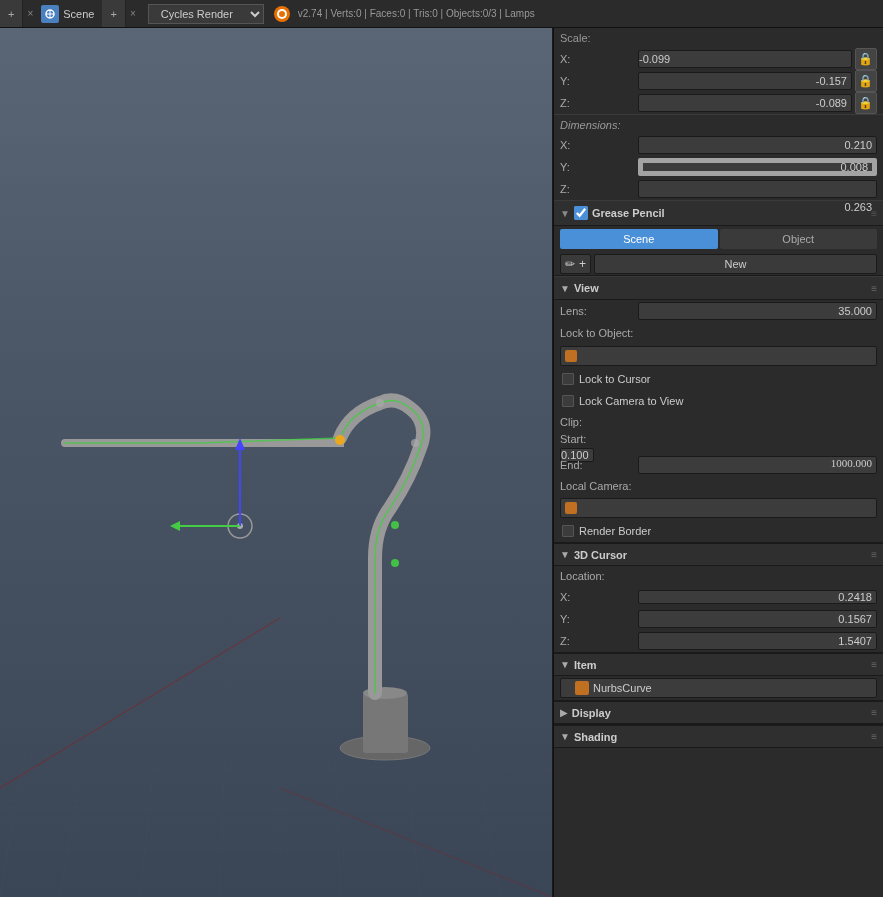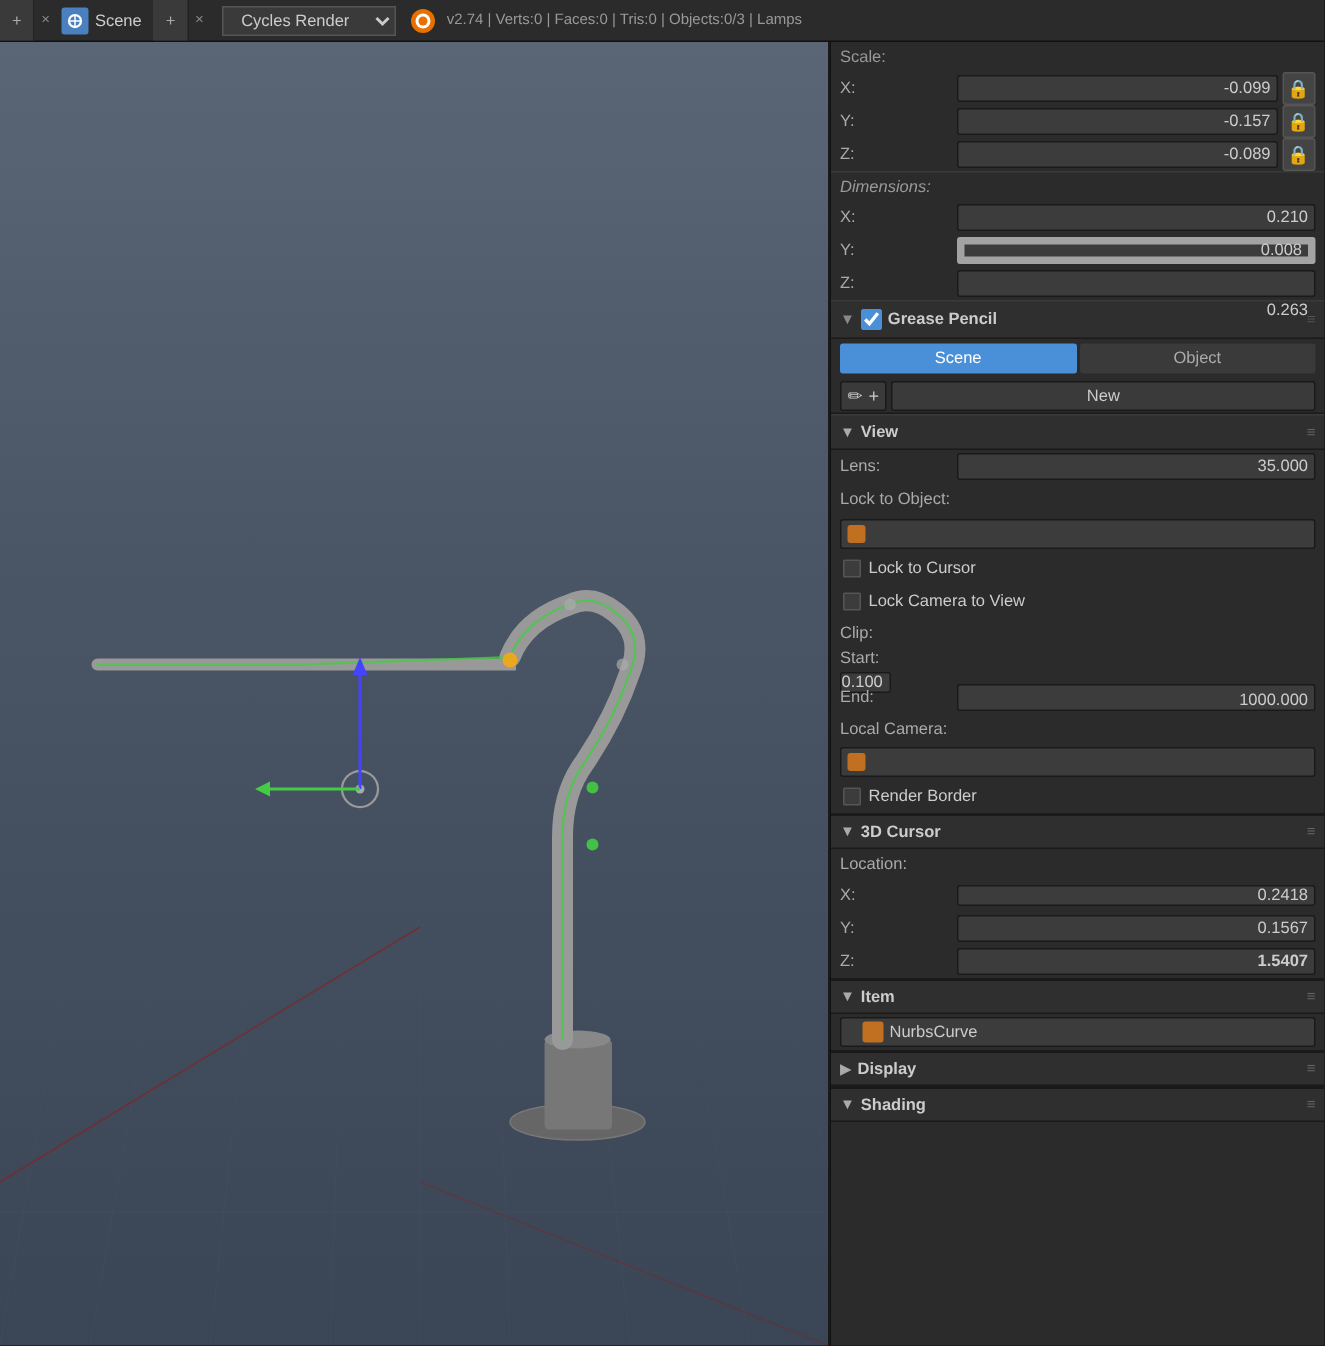--- a/index.html
+++ b/index.html
@@ -374,21 +374,21 @@
 </div>
 
 <div id="rightpanel">
 
   <div>
     <div class="field-row" style="height:20px;padding:2px 6px;">
       <span class="field-label" style="color:#999;">Scale:</span>
     </div>
     <div style="display:flex;align-items:center;padding:1px 6px;gap:3px;height:22px;">
       <span class="field-label">X:</span>
-      <div style="flex:1;background:#3c3c3c;border:1px solid #1a1a1a;border-radius:2px;height:18px;display:flex;align-items:center;justify-content:flex-end;padding-right:4px;">
+      <div style="flex:1;background:#3c3c3c;border:1px solid #1a1a1a;border-radius:2px;height:18px;display:flex;align-items:center;justify-content:flex-start;padding-right:4px;">
         <span style="color:#ccc;font-size:11px;">-0.099</span>
       </div>
       <button class="lock-btn">🔒</button>
     </div>
     <div style="display:flex;align-items:center;padding:1px 6px;gap:3px;height:22px;">
       <span class="field-label">Y:</span>
       <div style="flex:1;background:#3c3c3c;border:1px solid #1a1a1a;border-radius:2px;height:18px;display:flex;align-items:center;justify-content:flex-end;padding-right:4px;">
         <span style="color:#ccc;font-size:11px;">-0.157</span>
       </div>
       <button class="lock-btn">🔒</button>
@@ -485,21 +485,21 @@
 
   <div style="display:flex;align-items:flex-start;padding:1px 6px;gap:3px;height:22px;flex-direction:column;">
     <span class="field-label">Start:</span>
     <div style="flex:1;background:#3c3c3c;border:1px solid #1a1a1a;border-radius:2px;height:18px;display:flex;align-items:center;justify-content:flex-end;padding-right:4px;">
       <span style="color:#ccc;font-size:11px;">0.100</span>
     </div>
   </div>
 
   <div style="display:flex;align-items:center;padding:1px 6px;gap:3px;height:22px;">
     <span class="field-label">End:</span>
-    <div style="flex:1;background:#3c3c3c;border:1px solid #1a1a1a;border-radius:2px;height:18px;display:flex;align-items:flex-end;justify-content:flex-end;padding-right:4px;">
+    <div style="flex:1;background:#3c3c3c;border:1px solid #1a1a1a;border-radius:2px;height:18px;display:flex;align-items:flex-start;justify-content:flex-end;padding-right:4px;font-family:Liberation Serif, serif;">
       <span style="color:#ccc;font-size:11px;">1000.000</span>
     </div>
   </div>
 
   <div style="display:flex;align-items:center;padding:1px 6px;height:20px;">
     <span style="color:#aaa;font-size:11px;">Local Camera:</span>
   </div>
   <div style="display:flex;align-items:center;padding:1px 6px;gap:3px;height:24px;">
     <div style="flex:1;background:#3c3c3c;border:1px solid #1a1a1a;border-radius:2px;height:20px;display:flex;align-items:center;padding-left:4px;">
       <span style="width:12px;height:12px;background:#c07020;border-radius:2px;margin-right:4px;display:inline-block;"></span>
@@ -531,21 +531,21 @@
   <div style="display:flex;align-items:center;padding:1px 6px;gap:3px;height:22px;">
     <span class="field-label">Y:</span>
     <div style="flex:1;background:#3c3c3c;border:1px solid #1a1a1a;border-radius:2px;height:18px;display:flex;align-items:center;justify-content:flex-end;padding-right:4px;">
       <span style="color:#ccc;font-size:11px;">0.1567</span>
     </div>
   </div>
 
   <div style="display:flex;align-items:center;padding:1px 6px;gap:3px;height:22px;">
     <span class="field-label">Z:</span>
     <div style="flex:1;background:#3c3c3c;border:1px solid #1a1a1a;border-radius:2px;height:18px;display:flex;align-items:center;justify-content:flex-end;padding-right:4px;">
-      <span style="color:#ccc;font-size:11px;font-weight:bold;">1.5407</span>
+      <span style="color:#ccc;font-size:11px;">1.5407</span>
     </div>
   </div>
 
   <div class="section-header" style="border-top:2px solid #1a1a1a;">
     <span class="arrow">▼</span>
     <span class="section-title">Item</span>
     <span class="section-menu">≡</span>
   </div>
 
   <div class="nurbs-row">

